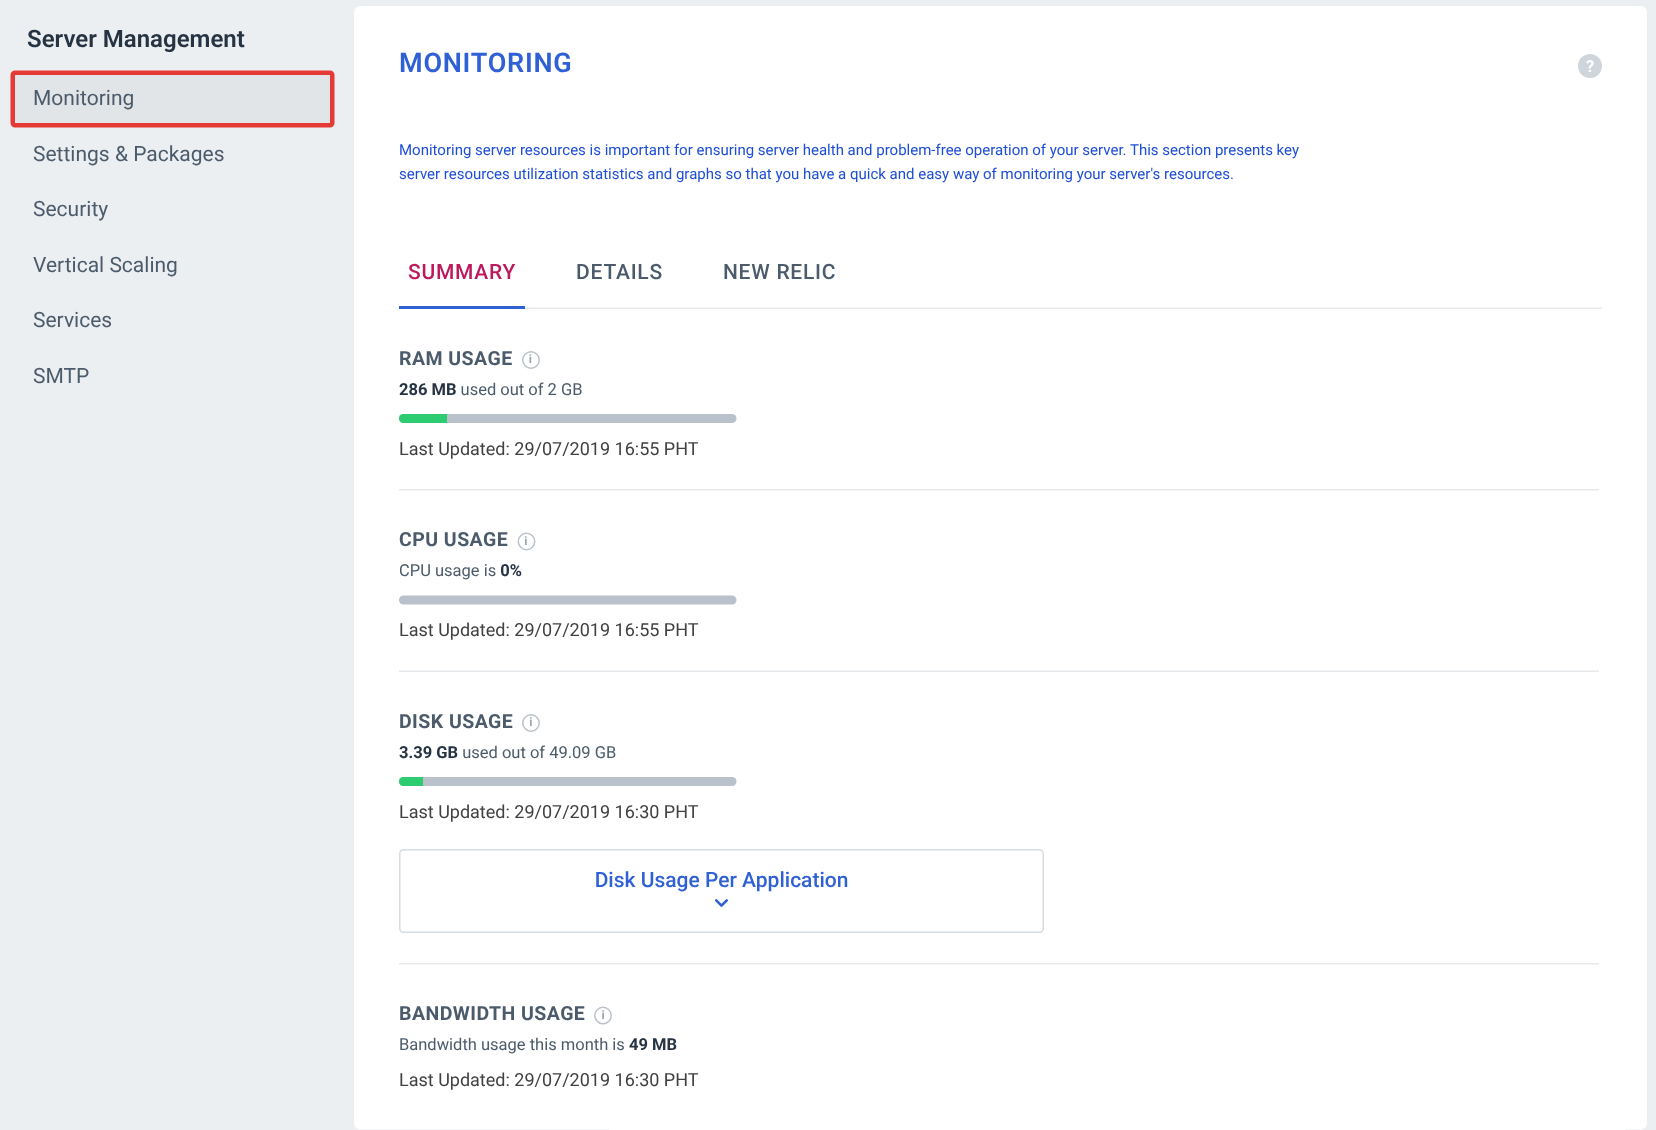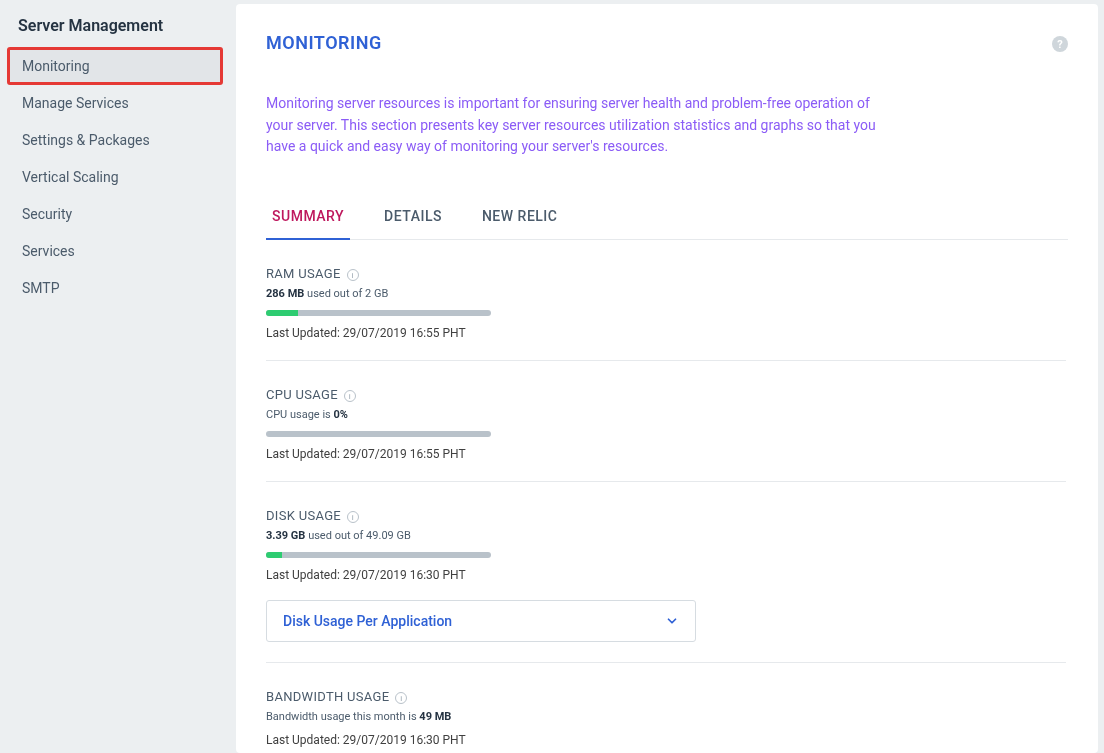--- a/index.html
+++ b/index.html
@@ -52,22 +52,22 @@
   }
   .page-header-text { flex: 1; }
   .page-title {
     color: #2f61d5;
     font-size: 18px;
     font-weight: 600;
     letter-spacing: 0.5px;
     margin-bottom: 10px;
   }
   .page-desc {
-    color: #8b5cf6;
-    font-size: 14px;
+    color: #1d4ed8;
+    font-size: 10px;
     line-height: 1.55;
     max-width: 610px;
     margin-top: 40px;
   }
   .help-icon {
     width: 16px; height: 16px;
     border-radius: 50%;
     background: #cfd6db;
     color: #fff;
     font-size: 11px;
@@ -97,25 +97,25 @@
     color: #be185d;
     border-bottom-color: #2f61d5;
   }
   .metric-block {
     padding: 26px 0 20px 0;
     border-bottom: 1px solid #e6e9ec;
     max-width: 800px;
   }
   .metric-title {
     font-size: 13px;
-    font-weight: 400;
+    font-weight: 700;
     color: #4b5b6b;
     letter-spacing: 0.3px;
     display: flex;
-    align-items: flex-end;
+    align-items: center;
     gap: 6px;
     margin-bottom: 6px;
   }
   .info-icon {
     width: 12px; height: 12px;
     border: 1px solid #b9c2ca;
     border-radius: 50%;
     display: inline-flex;
     align-items: center;
     justify-content: center;
@@ -151,36 +151,36 @@
     justify-content: space-between;
     border: 1px solid #d6dce1;
     border-radius: 3px;
     padding: 12px 16px;
     margin-top: 18px;
     width: 430px;
     cursor: pointer;
     color: #2f61d5;
     font-size: 14px;
     font-weight: 500;
+    flex-direction: column;
   }
   .chevron {
     width: 14px; height: 14px;
   }
   .chevron svg { display:block; }
 </style>
 </head>
 <body>
 
 <div class="sidebar">
   <div class="sidebar-title">Server Management</div>
   <div class="sidebar-item active highlight">Monitoring</div>
-  <div class="sidebar-item">Manage Services</div>
   <div class="sidebar-item">Settings &amp; Packages</div>
+  <div class="sidebar-item">Security</div>
   <div class="sidebar-item">Vertical Scaling</div>
-  <div class="sidebar-item">Security</div>
   <div class="sidebar-item">Services</div>
   <div class="sidebar-item">SMTP</div>
 </div>
 
 <div class="main-panel">
 
   <div class="page-header">
     <div class="page-header-text">
       <div class="page-title">MONITORING</div>
       <div class="page-desc">Monitoring server resources is important for ensuring server health and problem-free operation of your server. This section presents key server resources utilization statistics and graphs so that you have a quick and easy way of monitoring your server's resources.</div>

